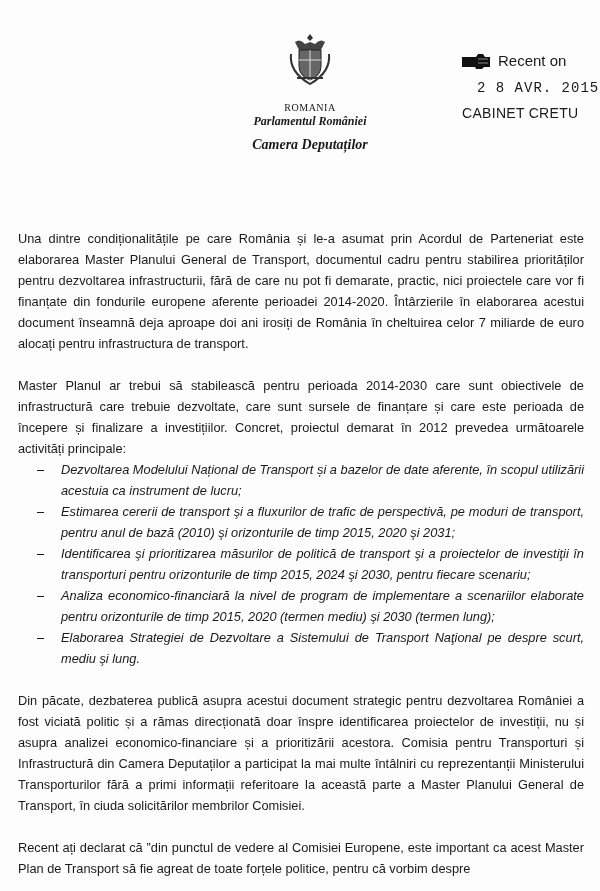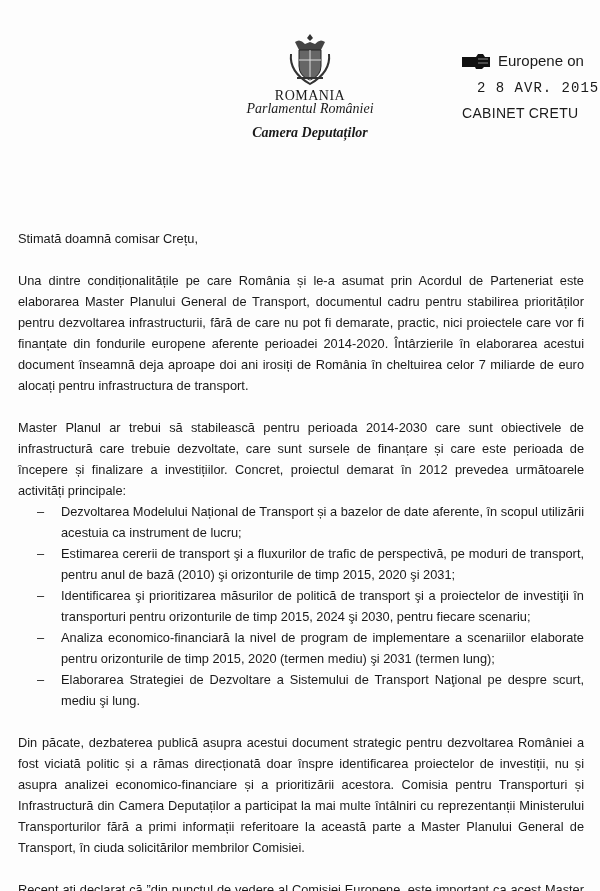--- a/index.html
+++ b/index.html
@@ -1,36 +1,36 @@
 <!DOCTYPE html>
 <html><head>
 <meta charset="utf-8">
 <style>
   html, body { margin: 0; padding: 0; background: #ffffff; }
   body { width: 600px; height: 891px; overflow: hidden; position: relative; color: #1a1a1a; }
   .page { position: absolute; left: 0; top: 0; width: 600px; height: 891px; background: #fdfdfd; }
 
   .header { position: absolute; left: 230px; top: 30px; width: 160px; text-align: center; }
   .crest { width: 50px; height: 60px; margin: 0 auto; display: block; }
-  .romania { font-family: "Liberation Serif", serif; font-size: 14px; letter-spacing: 0.5px; margin-top: 0px; line-height: 11px; }
-  .parl { font-family: "Liberation Serif", serif; font-style: italic; font-weight: normal; font-size: 14px; line-height: 16px; }
+  .romania { font-family: "Liberation Serif", serif; font-size: 10px; letter-spacing: 0.5px; margin-top: 12px; line-height: 11px; }
+  .parl { font-family: "Liberation Serif", serif; font-style: italic; font-weight: bold; font-size: 12px; line-height: 16px; }
   .camera { font-family: "Liberation Serif", serif; font-style: italic; font-weight: bold; font-size: 14px; line-height: 16px; margin-top: 8px; text-align: center; }
 
   .stamp { position: absolute; left: 462px; top: 52px; width: 140px; }
   .stamp-row1 { display: flex; align-items: center; gap: 6px; font-family: "Liberation Sans", sans-serif; font-size: 15px; }
   .hand { width: 30px; height: 16px; }
   .stamp-date { font-family: "Liberation Mono", monospace; font-size: 14px; letter-spacing: 1px; margin-top: 11px; margin-left: 15px; transform: scaleY(1.1); }
   .stamp-cab { font-family: "Liberation Sans", sans-serif; font-size: 14px; margin-top: 9px; margin-left: 0px; letter-spacing: 0.3px; }
 
   .body { position: absolute; left: 18px; top: 228px; width: 566px; font-family: "Liberation Sans", sans-serif; font-size: 12.8px; line-height: 21px; }
   .body p { margin: 0; text-align: justify; }
   .salutation { margin-bottom: 21px !important; }
   .para { margin-bottom: 21px !important; }
   ul.dash { list-style: none; margin: 0 0 21px 0; padding: 0; }
-  ul.dash li { position: relative; padding-left: 43px; text-align: justify; }
+  ul.dash li { position: relative; padding-left: 43px; text-align: justify; font-style: italic; }
   ul.dash li::before { content: "–"; position: absolute; left: 19px; top: 0; }
 </style>
 </head>
 <body>
 
 <div class="page">
 
   <div class="header">
     <svg class="crest" viewBox="0 0 50 60">
       <path d="M25 4 l3 4 -3 3 -3 -3z" fill="#333"></path>
@@ -44,33 +44,32 @@
     <div class="parl">Parlamentul României</div>
     <div class="camera">Camera Deputaților</div>
   </div>
 
   <div class="stamp">
     <div class="stamp-row1">
       <svg class="hand" viewBox="0 0 30 16">
         <path d="M0 4 h14 l2 -3 h5 l2 3 h5 v10 h-6 l-2 2 h-6 l-1 -2 h-13z" fill="#111"></path>
         <path d="M16 6 h10 M16 10 h10" stroke="#888" stroke-width="1"></path>
       </svg>
-      <span>Europene on</span>
+      <span>Recent on</span>
     </div>
     <div class="stamp-date">2 8 AVR. 2015</div>
     <div class="stamp-cab">CABINET CRETU</div>
   </div>
 
   <div class="body">
-    <p class="salutation">Stimată doamnă comisar Crețu,</p>
     <p class="para">Una dintre condiționalitățile pe care România și le-a asumat prin Acordul de Parteneriat este elaborarea Master Planului General de Transport, documentul cadru pentru stabilirea priorităților pentru dezvoltarea infrastructurii, fără de care nu pot fi demarate, practic, nici proiectele care vor fi finanțate din fondurile europene aferente perioadei 2014-2020. Întârzierile în elaborarea acestui document înseamnă deja aproape doi ani irosiți de România în cheltuirea celor 7 miliarde de euro alocați pentru infrastructura de transport.</p>
     <p>Master Planul ar trebui să stabilească pentru perioada 2014-2030 care sunt obiectivele de infrastructură care trebuie dezvoltate, care sunt sursele de finanțare și care este perioada de începere și finalizare a investițiilor. Concret, proiectul demarat în 2012 prevedea următoarele activități principale:</p>
     <ul class="dash">
       <li>Dezvoltarea Modelului Național de Transport și a bazelor de date aferente, în scopul utilizării acestuia ca instrument de lucru;</li>
       <li>Estimarea cererii de transport şi a fluxurilor de trafic de perspectivă, pe moduri de transport, pentru anul de bază (2010) şi orizonturile de timp 2015, 2020 şi 2031;</li>
       <li>Identificarea şi prioritizarea măsurilor de politică de transport şi a proiectelor de investiţii în transporturi pentru orizonturile de timp 2015, 2024 şi 2030, pentru fiecare scenariu;</li>
-      <li>Analiza economico-financiară la nivel de program de implementare a scenariilor elaborate pentru orizonturile de timp 2015, 2020 (termen mediu) şi 2031 (termen lung);</li>
+      <li>Analiza economico-financiară la nivel de program de implementare a scenariilor elaborate pentru orizonturile de timp 2015, 2020 (termen mediu) şi 2030 (termen lung);</li>
       <li>Elaborarea Strategiei de Dezvoltare a Sistemului de Transport Naţional pe despre scurt, mediu şi lung.</li>
     </ul>
     <p class="para">Din păcate, dezbaterea publică asupra acestui document strategic pentru dezvoltarea României a fost viciată politic și a rămas direcționată doar înspre identificarea proiectelor de investiții, nu și asupra analizei economico-financiare și a prioritizării acestora. Comisia pentru Transporturi și Infrastructură din Camera Deputaților a participat la mai multe întâlniri cu reprezentanții Ministerului Transporturilor fără a primi informații referitoare la această parte a Master Planului General de Transport, în ciuda solicitărilor membrilor Comisiei.</p>
     <p>Recent ați declarat că ”din punctul de vedere al Comisiei Europene, este important ca acest Master Plan de Transport să fie agreat de toate forțele politice, pentru că vorbim despre</p>
   </div>
 </div>
 
 </body></html>

